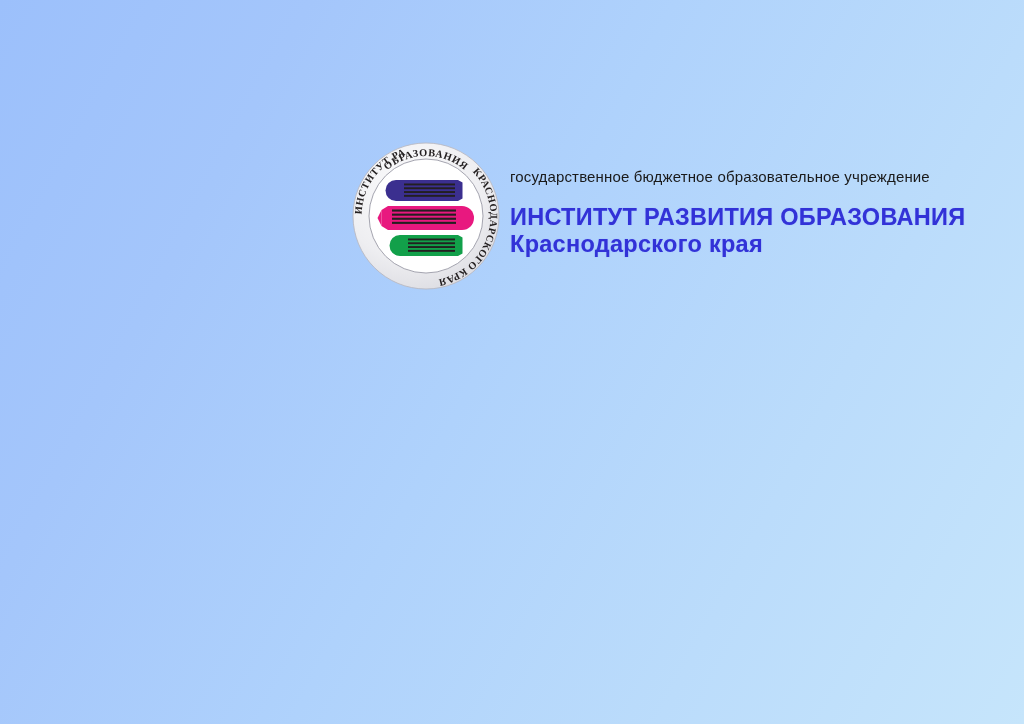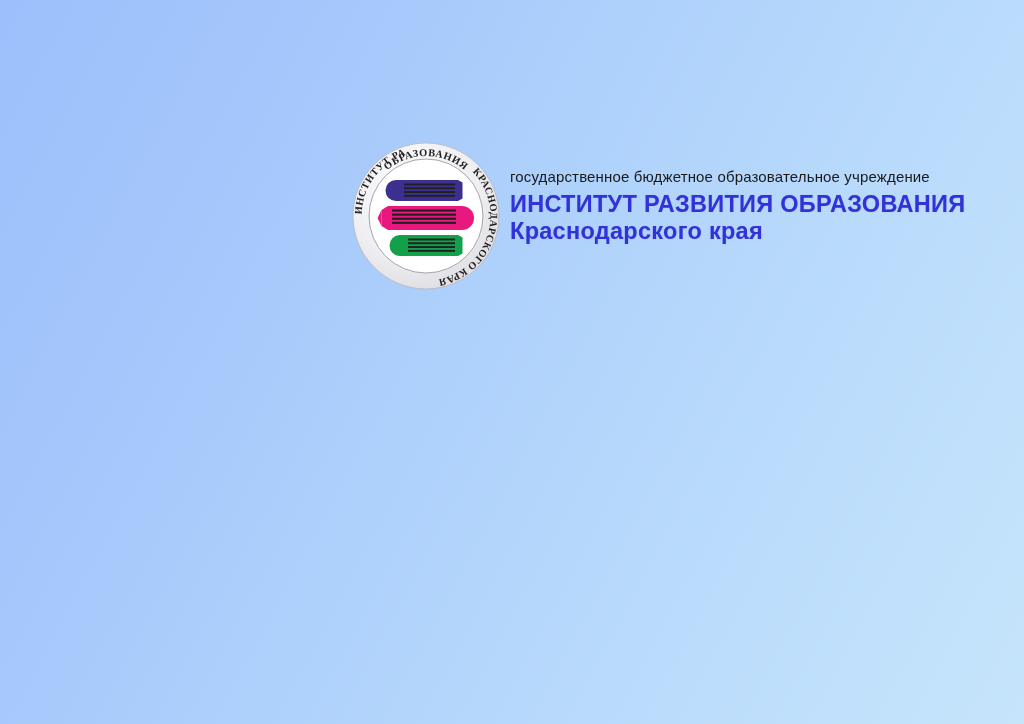--- a/index.html
+++ b/index.html
@@ -61,21 +61,21 @@
   .org-line-main {
     font-size: 23.5px;
     font-weight: bold;
     color: #3232d7;
     white-space: nowrap;
     letter-spacing: 0.012em;
     text-shadow: 0 0 1px rgba(140,160,255,0.75);
   }
 
   .org-line-main.first {
-    margin-top: 5px;
+    margin-top: 18px;
     line-height: 26px;
   }
 
   .org-line-main.second {
     margin-top: 1px;
     line-height: 26px;
   }
 </style>
 </head>
 <body>

